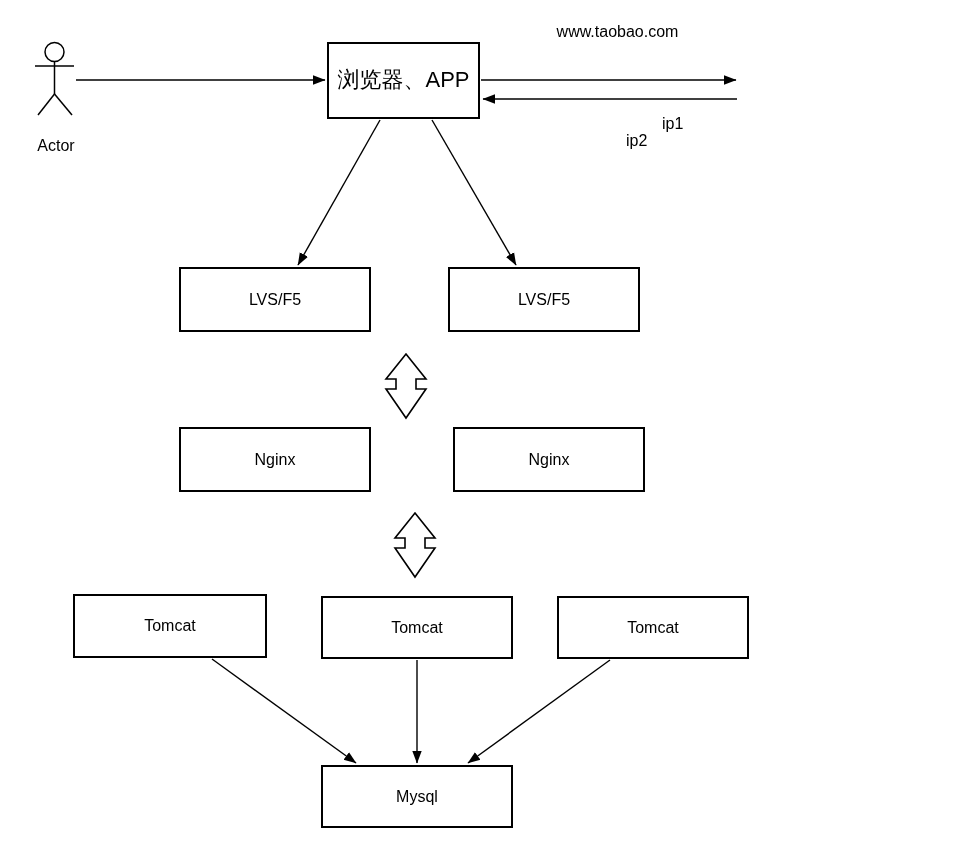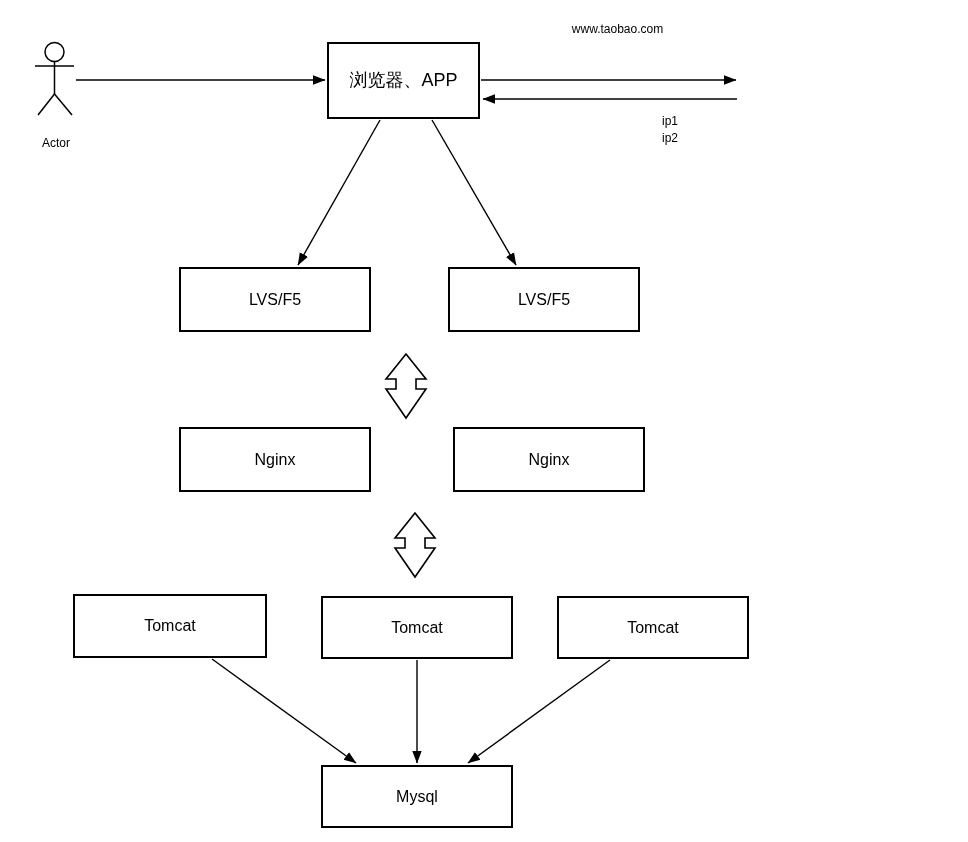--- a/index.html
+++ b/index.html
@@ -22,24 +22,24 @@
     box-sizing: border-box;
     background: #ffffff;
     border: 2px solid #000000;
     display: flex;
     align-items: center;
     justify-content: center;
     font-size: 16px;
     line-height: 1.2;
     white-space: nowrap;
   }
-  .node.cjk { font-size: 18px; }
+  .node.cjk { font-size: 22px; }
   .edge-label {
     position: absolute;
-    font-size: 12px;
+    font-size: 16px;
     line-height: 1.2;
     white-space: nowrap;
   }
   .centered { text-align: center; }
 </style>
 </head>
 <body>
 
 <div class="canvas">
 
@@ -109,15 +109,15 @@
   <div class="node" style="left:321px; top:765px; width:192px; height:63px;">
     <span>Mysql</span>
   </div>
 
   <div class="edge-label centered" style="left:28px; top:136px; width:56px;">Actor</div>
 
   <div class="edge-label centered" style="left:535px; top:22px; width:165px;">www.taobao.com</div>
 
   <div class="edge-label" style="left:662px; top:114px;">ip1</div>
 
-  <div class="edge-label" style="left:662px; top:131px;">ip2</div>
+  <div class="edge-label" style="left:626px; top:131px;">ip2</div>
 
 </div>
 
 </body></html>

